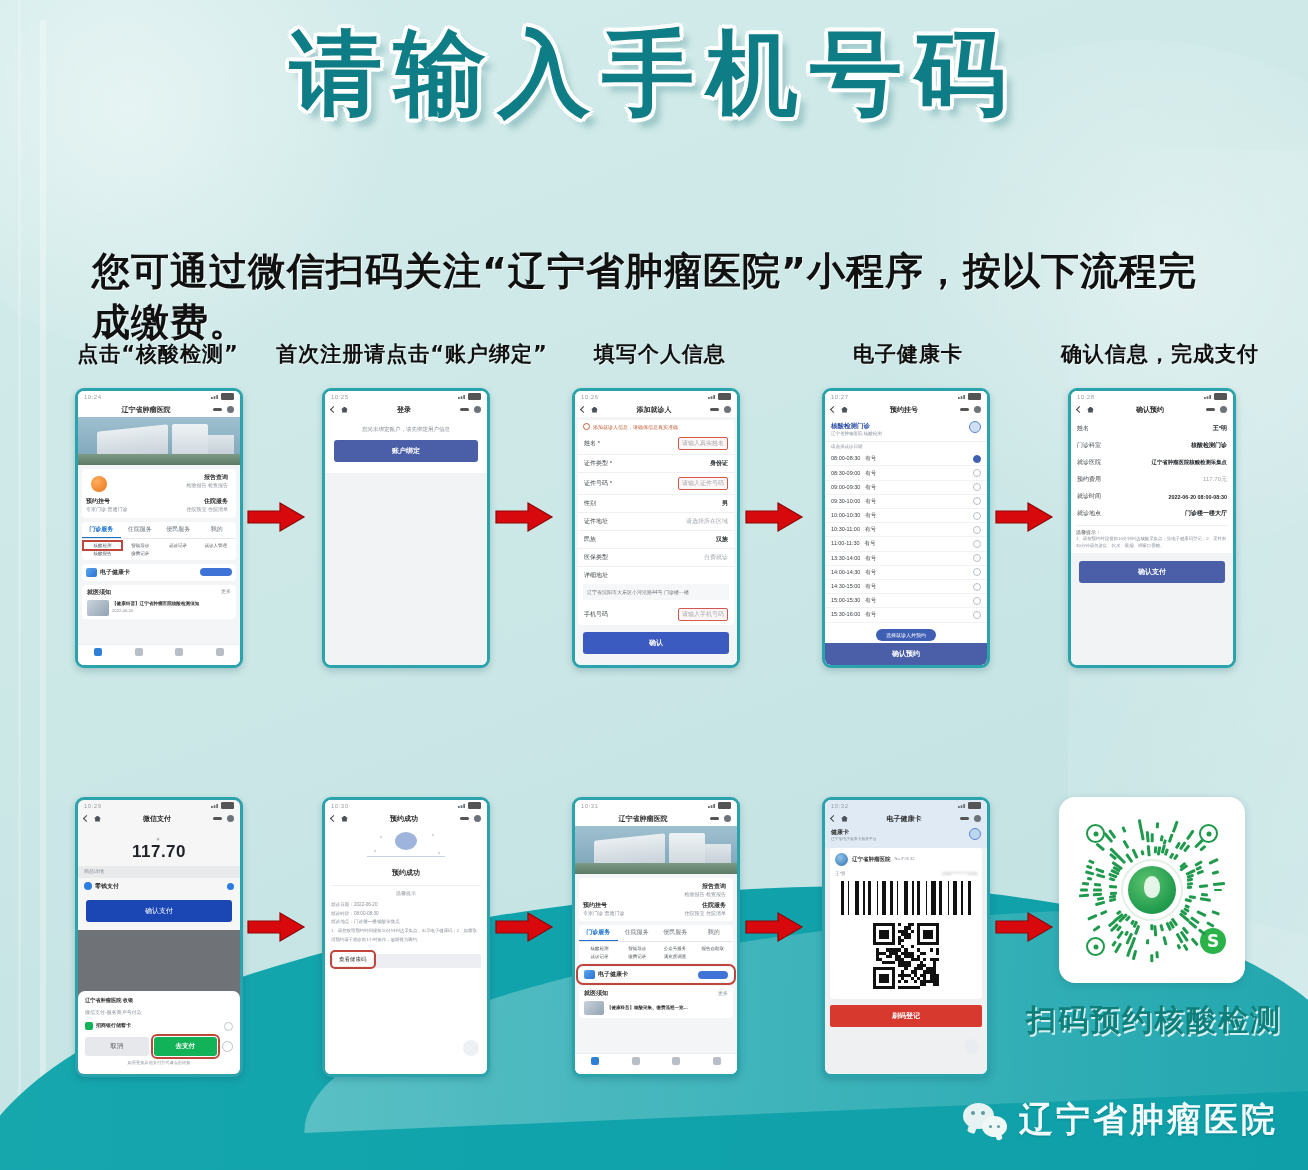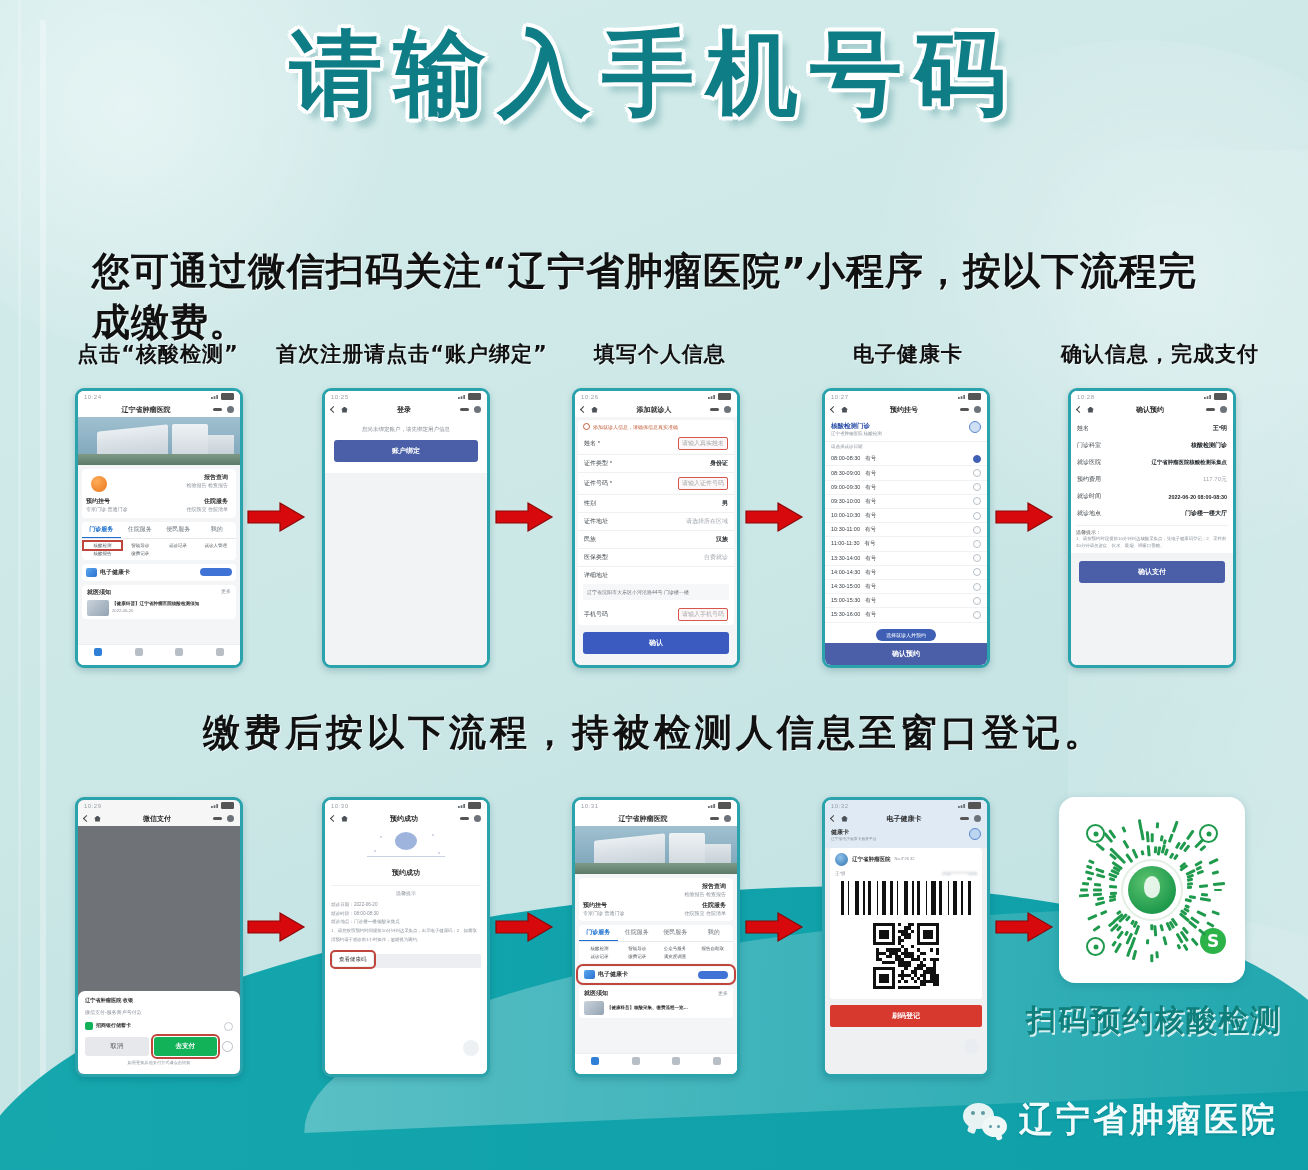--- a/index.html
+++ b/index.html
@@ -615,38 +615,54 @@
           <div style="font-size:5px;color:#555;filter:blur(.3px)">温馨提示：</div>
           <div style="font-size:4.4px;color:#8a9099;line-height:1.7;filter:blur(.3px)">1、请按预约时段提前10分钟到达核酸采集点，凭电子健康码登记；2、采样前30分钟请勿进食、饮水、吸烟、咀嚼口香糖。</div>
         </div>
       </div>
       <div style="padding:8px">
         <div class="btnblue">确认支付</div>
       </div>
     </div>
   </div>
 
-  <div class="midline">缴费后按以下流程，持被检测人信息至窗口登记。</div>
 
   <div class="phone" style="left:75px;top:797px;width:162px;height:274px">
     <div class="ph-inner" style="background:#6f7277">
       <div class="sbar" style="background:#f6f6f6">
           <span class="t">10:29</span>
           <span class="r">
             <i class="sig"></i>
             <i class="batt"></i>
           </span>
         </div>
       <div class="navbar" style="background:#f6f6f6">
           <i class="chev"></i>
           <i class="home-ic"></i>
           <span class="nt">微信支付</span>
           <i class="dots"></i>
           <i class="ic"></i>
         </div>
+      <div style="background:#f6f6f6">
+        <div class="amount">
+          <div class="cur">￥</div>
+          <div class="num">117.70</div>
+        </div>
+        <div style="background:#e9eaec;padding:2px 6px" class="lbl sm">商品详情</div>
+        <div style="display:flex;align-items:center;justify-content:space-between;background:#f6f6f6;padding:4px 6px">
+          <span style="display:flex;gap:3px;align-items:center">
+              <i style="width:8px;height:8px;border-radius:50%;background:#2b7de0"></i>
+              <span class="lbl">零钱支付</span>
+            </span>
+          <i style="width:7px;height:7px;border-radius:50%;background:#2b7de0"></i>
+        </div>
+        <div style="padding:5px 8px 8px;background:#f6f6f6">
+          <div style="background:#1b47b5;color:#fff;text-align:center;font-size:7px;padding:6px 0;border-radius:3px;filter:blur(.2px)">确认支付</div>
+        </div>
+      </div>
       <div style="position:absolute;left:0;right:0;bottom:0;background:#fff;border-radius:7px 7px 0 0;padding:6px 7px 8px">
         <div class="lbl" style="font-size:5.2px;margin-bottom:4px">辽宁省肿瘤医院 收银</div>
         <div class="lbl sm" style="font-size:5px;margin-bottom:5px">微信支付-服务商户号付款</div>
         <div style="display:flex;align-items:center;justify-content:space-between;margin-bottom:6px">
           <span style="display:flex;gap:3px;align-items:center">
               <i style="width:8px;height:8px;border-radius:2px;background:#12b258"></i>
               <span class="lbl" style="font-size:5px">招商银行储蓄卡</span>
             </span>
           <i style="width:7px;height:7px;border-radius:50%;border:1px solid #c3c8ce"></i>
         </div>

